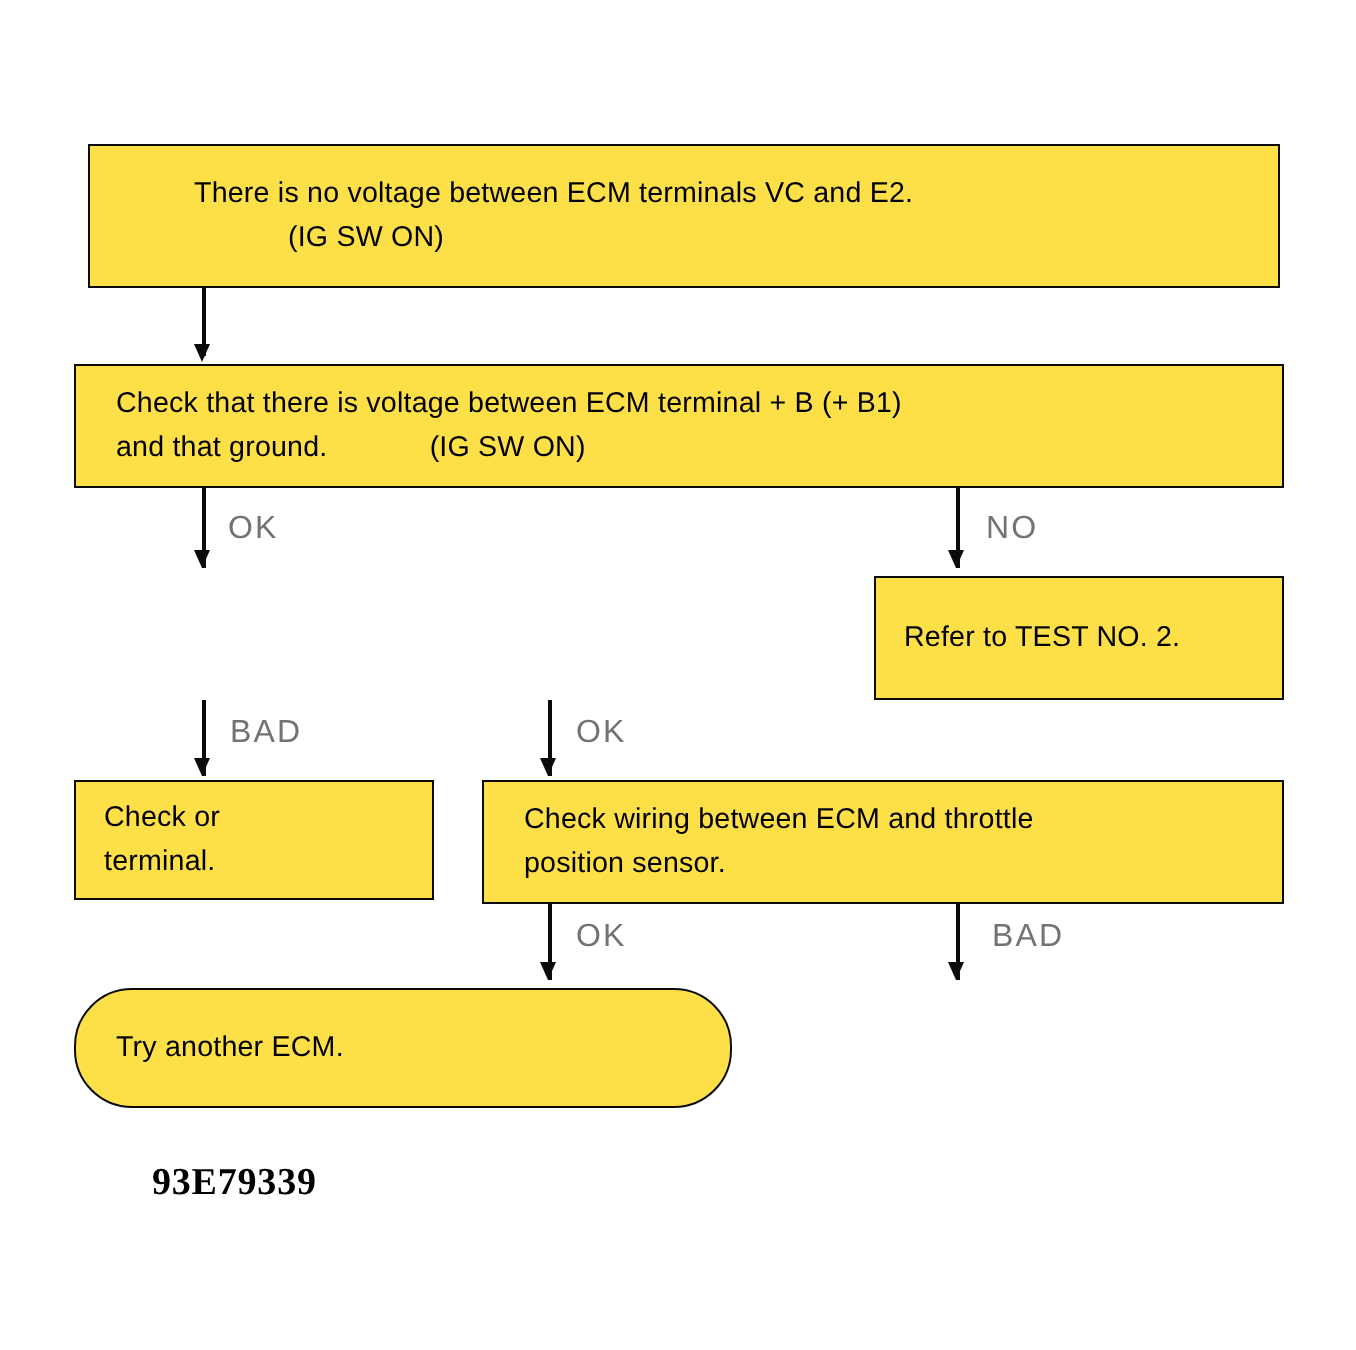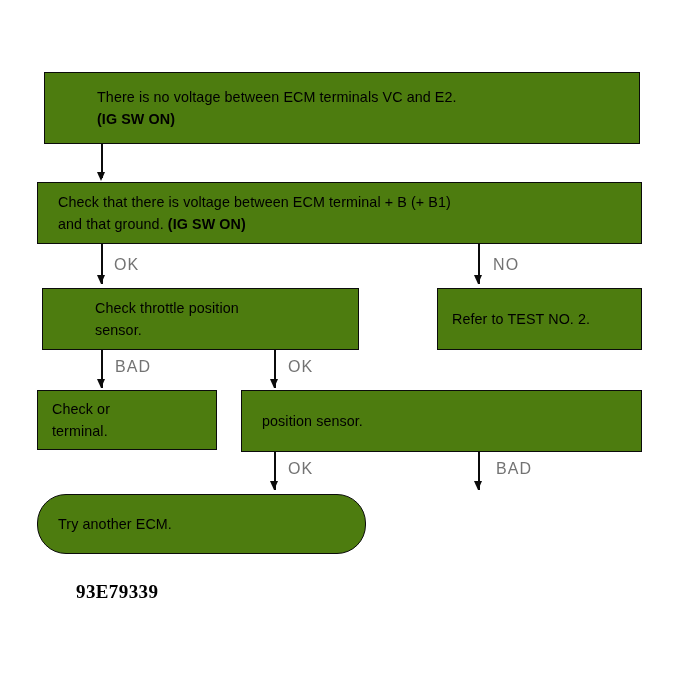--- a/index.html
+++ b/index.html
@@ -17,34 +17,34 @@
     width: 678px;
     height: 675px;
     background: #ffffff;
     overflow: hidden;
   }
   
   .fbox {
     position: absolute;
     box-sizing: border-box;
     border: 1.6px solid #0b0b0b;
-    background: #4d7c0f;
+    background: #fde047;
     color: #000000;
     font-size: 14.3px;
     line-height: 1.55;
     letter-spacing: 0.1px;
     display: flex;
     flex-direction: column;
     justify-content: center;
   }
   .fbox .line {
     display: block;
     white-space: pre;
   }
-  .fbox .bold { font-weight: bold; }
+  .fbox .bold { font-weight: normal; margin-left: 47px; }
   .pad-lg { padding-left: 52px; }
   .pad-md { padding-left: 20px; }
   .pad-sm { padding-left: 14px; }
 
   
   .conn {
     position: absolute;
     width: 1.8px;
     background: #0b0b0b;
   }
@@ -95,43 +95,40 @@
   </div>
 
   <div class="conn" style="left:101px; top:244px; height:40px;"></div>
   <div class="arrowhead" style="left:97px; top:275px;"></div>
   <div class="blabel" style="left:114px; top:256px;">OK</div>
 
   <div class="conn" style="left:478px; top:244px; height:40px;"></div>
   <div class="arrowhead" style="left:474px; top:275px;"></div>
   <div class="blabel" style="left:493px; top:256px;">NO</div>
 
-  <div class="fbox pad-lg" style="left:42px; top:288px; width:317px; height:62px;">
-    <span class="line">Check throttle position</span>
-    <span class="line">sensor.</span>
-  </div>
 
   <div class="fbox pad-sm" style="left:437px; top:288px; width:205px; height:62px;">
     <span class="line">Refer to TEST NO. 2.</span>
   </div>
 
   <div class="conn" style="left:101px; top:350px; height:38px;"></div>
   <div class="arrowhead" style="left:97px; top:379px;"></div>
   <div class="blabel" style="left:115px; top:358px;">BAD</div>
 
   <div class="conn" style="left:274px; top:350px; height:38px;"></div>
   <div class="arrowhead" style="left:270px; top:379px;"></div>
   <div class="blabel" style="left:288px; top:358px;">OK</div>
 
   <div class="fbox pad-sm" style="left:37px; top:390px; width:180px; height:60px;">
     <span class="line">Check or</span>
     <span class="line">terminal.</span>
   </div>
 
   <div class="fbox pad-md" style="left:241px; top:390px; width:401px; height:62px;">
+    <span class="line">Check wiring between ECM and throttle</span>
     <span class="line">position sensor.</span>
   </div>
 
   <div class="conn" style="left:274px; top:452px; height:38px;"></div>
   <div class="arrowhead" style="left:270px; top:481px;"></div>
   <div class="blabel" style="left:288px; top:460px;">OK</div>
 
   <div class="conn" style="left:478px; top:452px; height:38px;"></div>
   <div class="arrowhead" style="left:474px; top:481px;"></div>
   <div class="blabel" style="left:496px; top:460px;">BAD</div>

